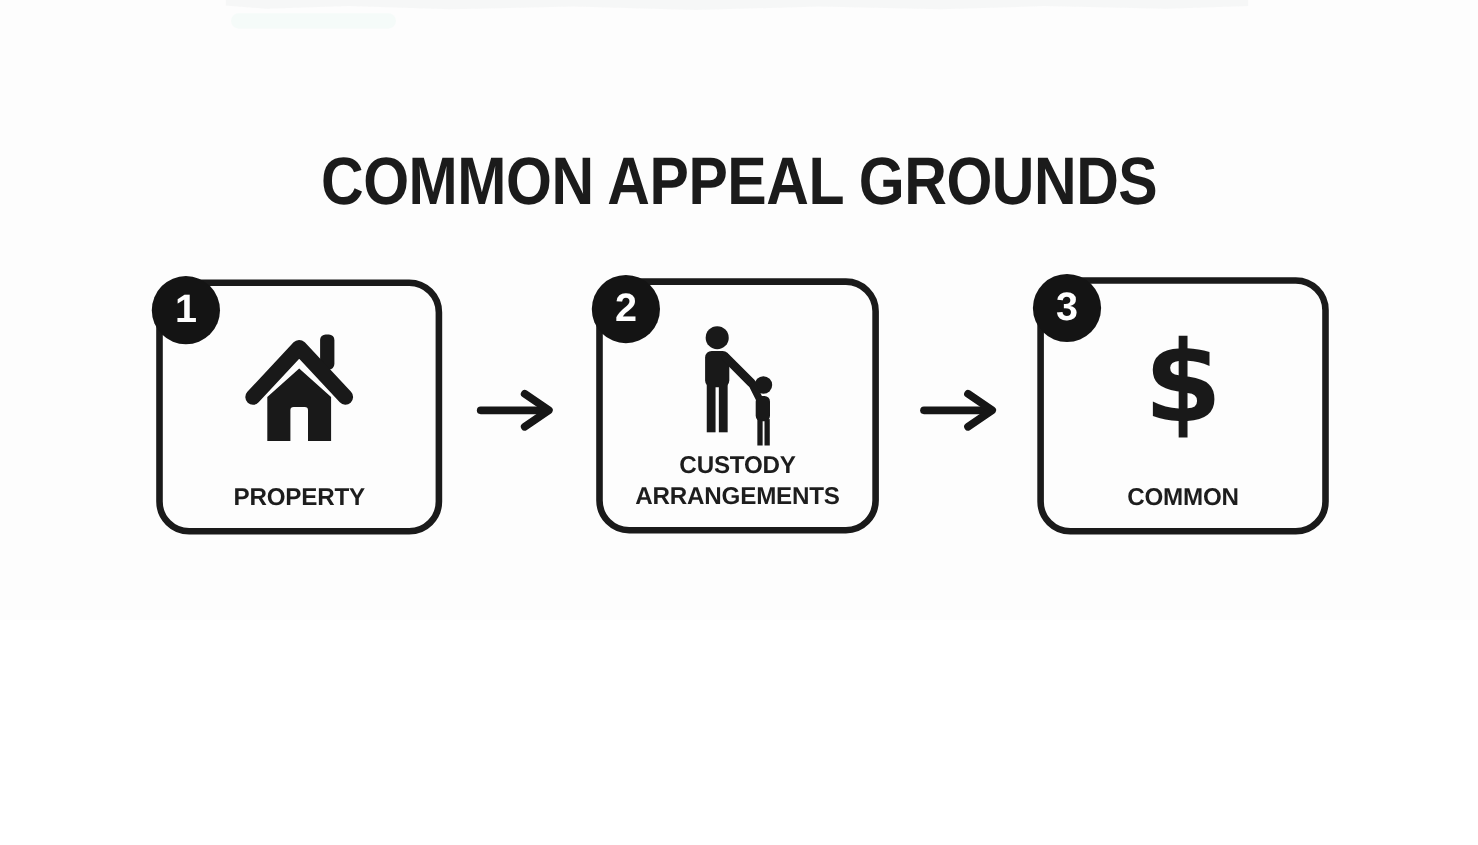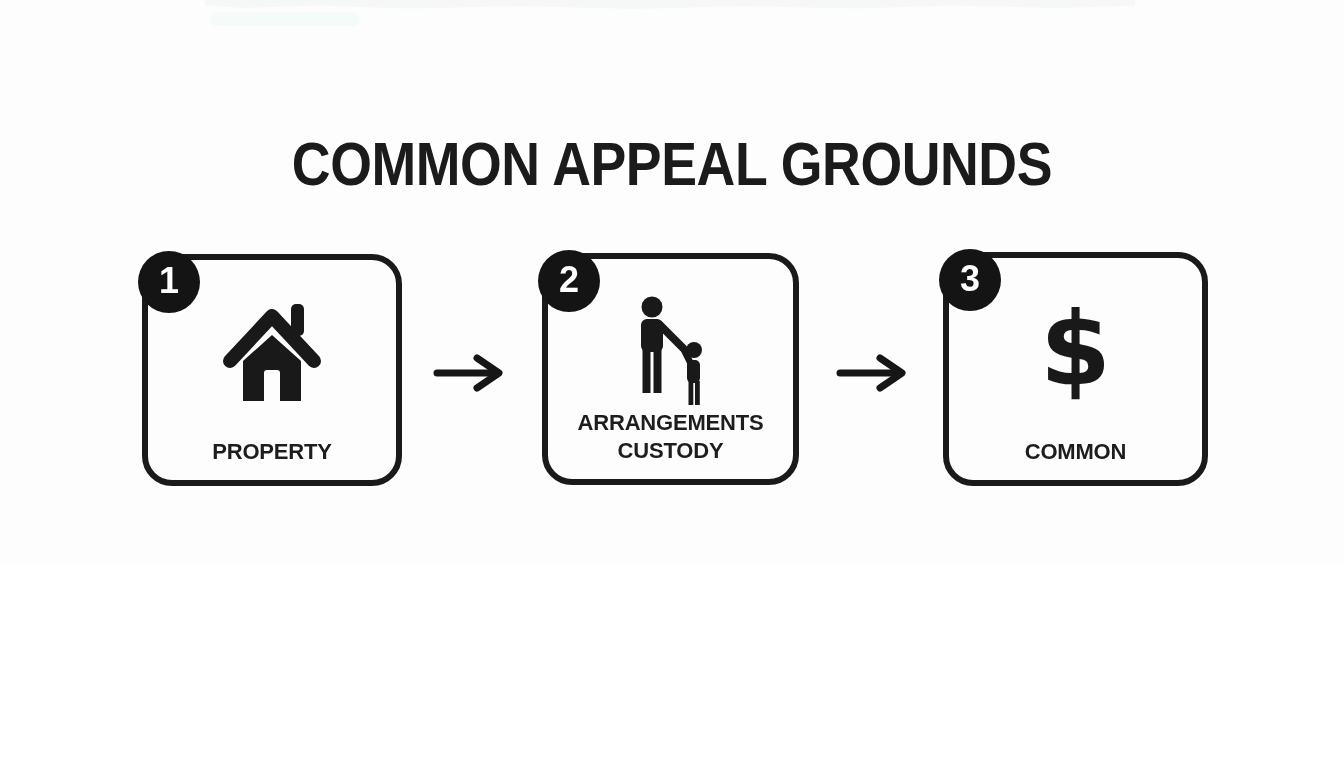--- a/index.html
+++ b/index.html
@@ -157,22 +157,22 @@
         <line x1="32" y1="31" x2="55" y2="54" stroke="#191919" stroke-width="8" stroke-linecap="round"></line>
 
         <circle cx="66" cy="56" r="8" fill="#191919"></circle>
         <line x1="55" y1="54" x2="63" y2="70" stroke="#191919" stroke-width="6.5" stroke-linecap="round"></line>
         <rect x="59" y="66" width="13" height="23" rx="5" fill="#191919"></rect>
         <rect x="60.5" y="87" width="4.8" height="24" fill="#191919"></rect>
         <rect x="67" y="87" width="4.8" height="24" fill="#191919"></rect>
       </svg>
     </div>
     <div class="label">
+      <span>CUSTODY</span>
       <span>ARRANGEMENTS</span>
-      <span>CUSTODY</span>
     </div>
   </section>
 
   <div class="arrow arrow-2">
     <svg width="74" height="46" viewBox="0 0 74 46" aria-hidden="true">
       <line x1="4" y1="23" x2="58" y2="23" stroke="#161616" stroke-width="7" stroke-linecap="round"></line>
       <polyline points="44,8 66,23 44,38" fill="none" stroke="#161616" stroke-width="7" stroke-linecap="round" stroke-linejoin="round"></polyline>
     </svg>
   </div>
 

